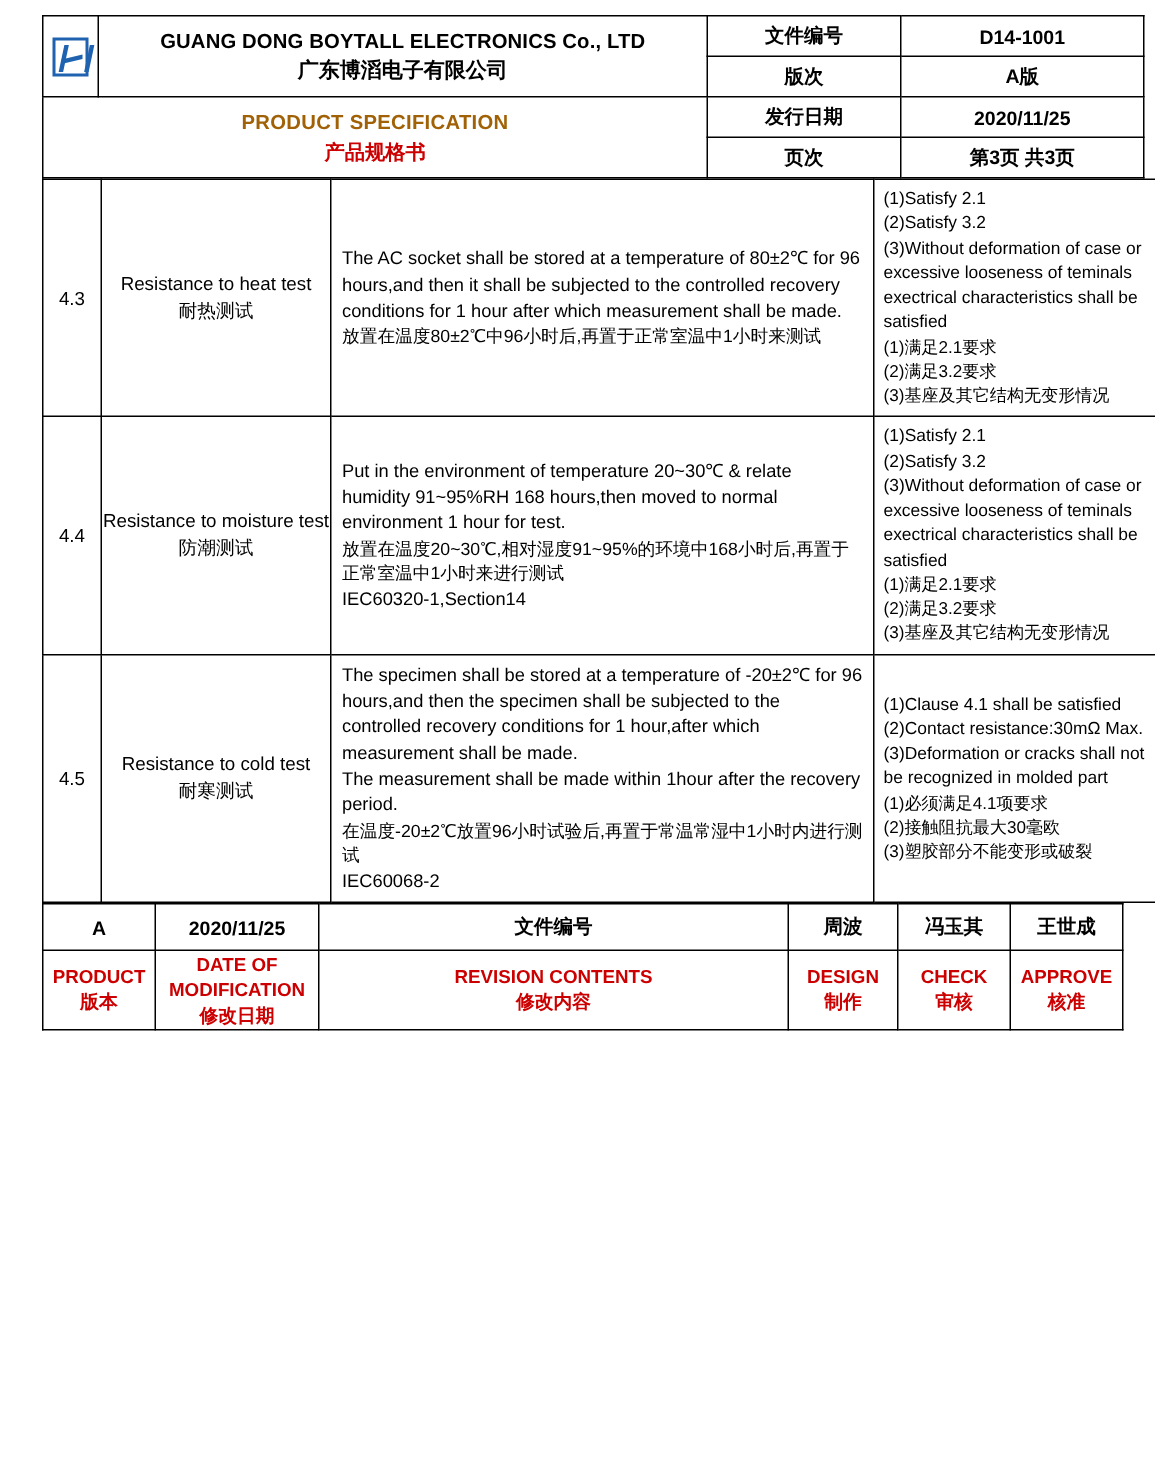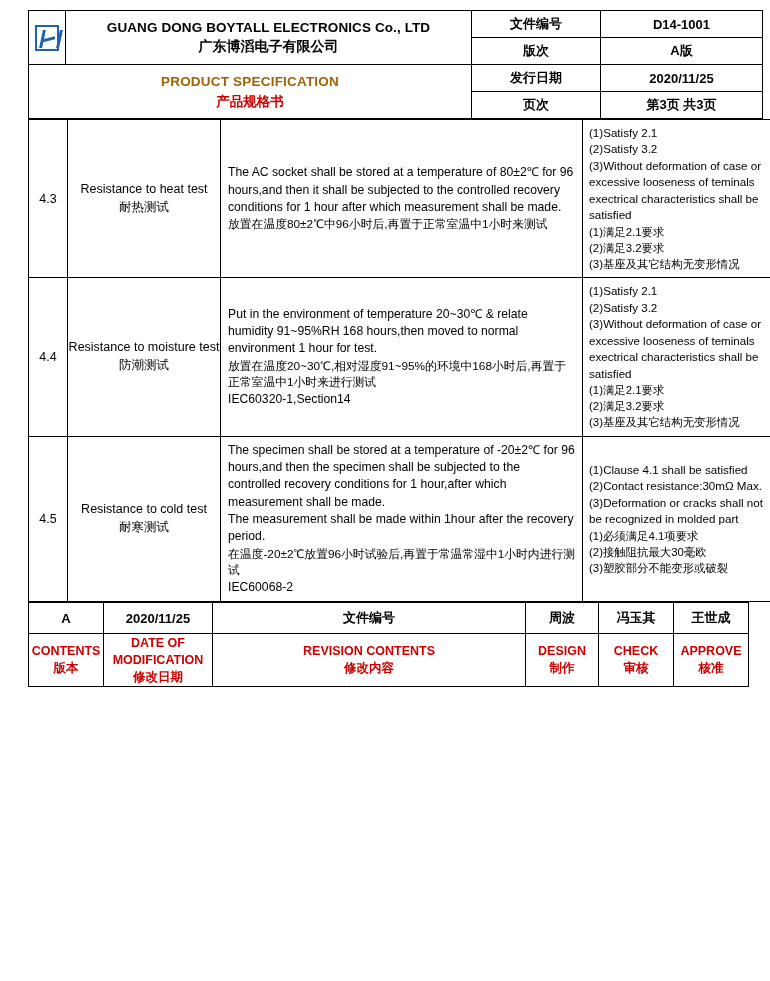--- a/index.html
+++ b/index.html
@@ -295,21 +295,21 @@
         <tr class="foot-row1">
       <td class="f-rev">A</td>
       <td class="f-date">2020/11/25</td>
       <td class="f-cont">文件编号</td>
       <td class="f-des sig">周波</td>
       <td class="f-chk sig">冯玉其</td>
       <td class="f-app sig">王世成</td>
     </tr>
     <tr class="foot-row2">
       <td class="f-rev red">
-        <div>CONTENTS</div>
+        <div>PRODUCT</div>
         <div>版本</div>
       </td>
       <td class="f-date red">
         <div>DATE OF MODIFICATION</div>
         <div>修改日期</div>
       </td>
       <td class="f-cont red">
         <div>REVISION CONTENTS</div>
         <div>修改内容</div>
       </td>

